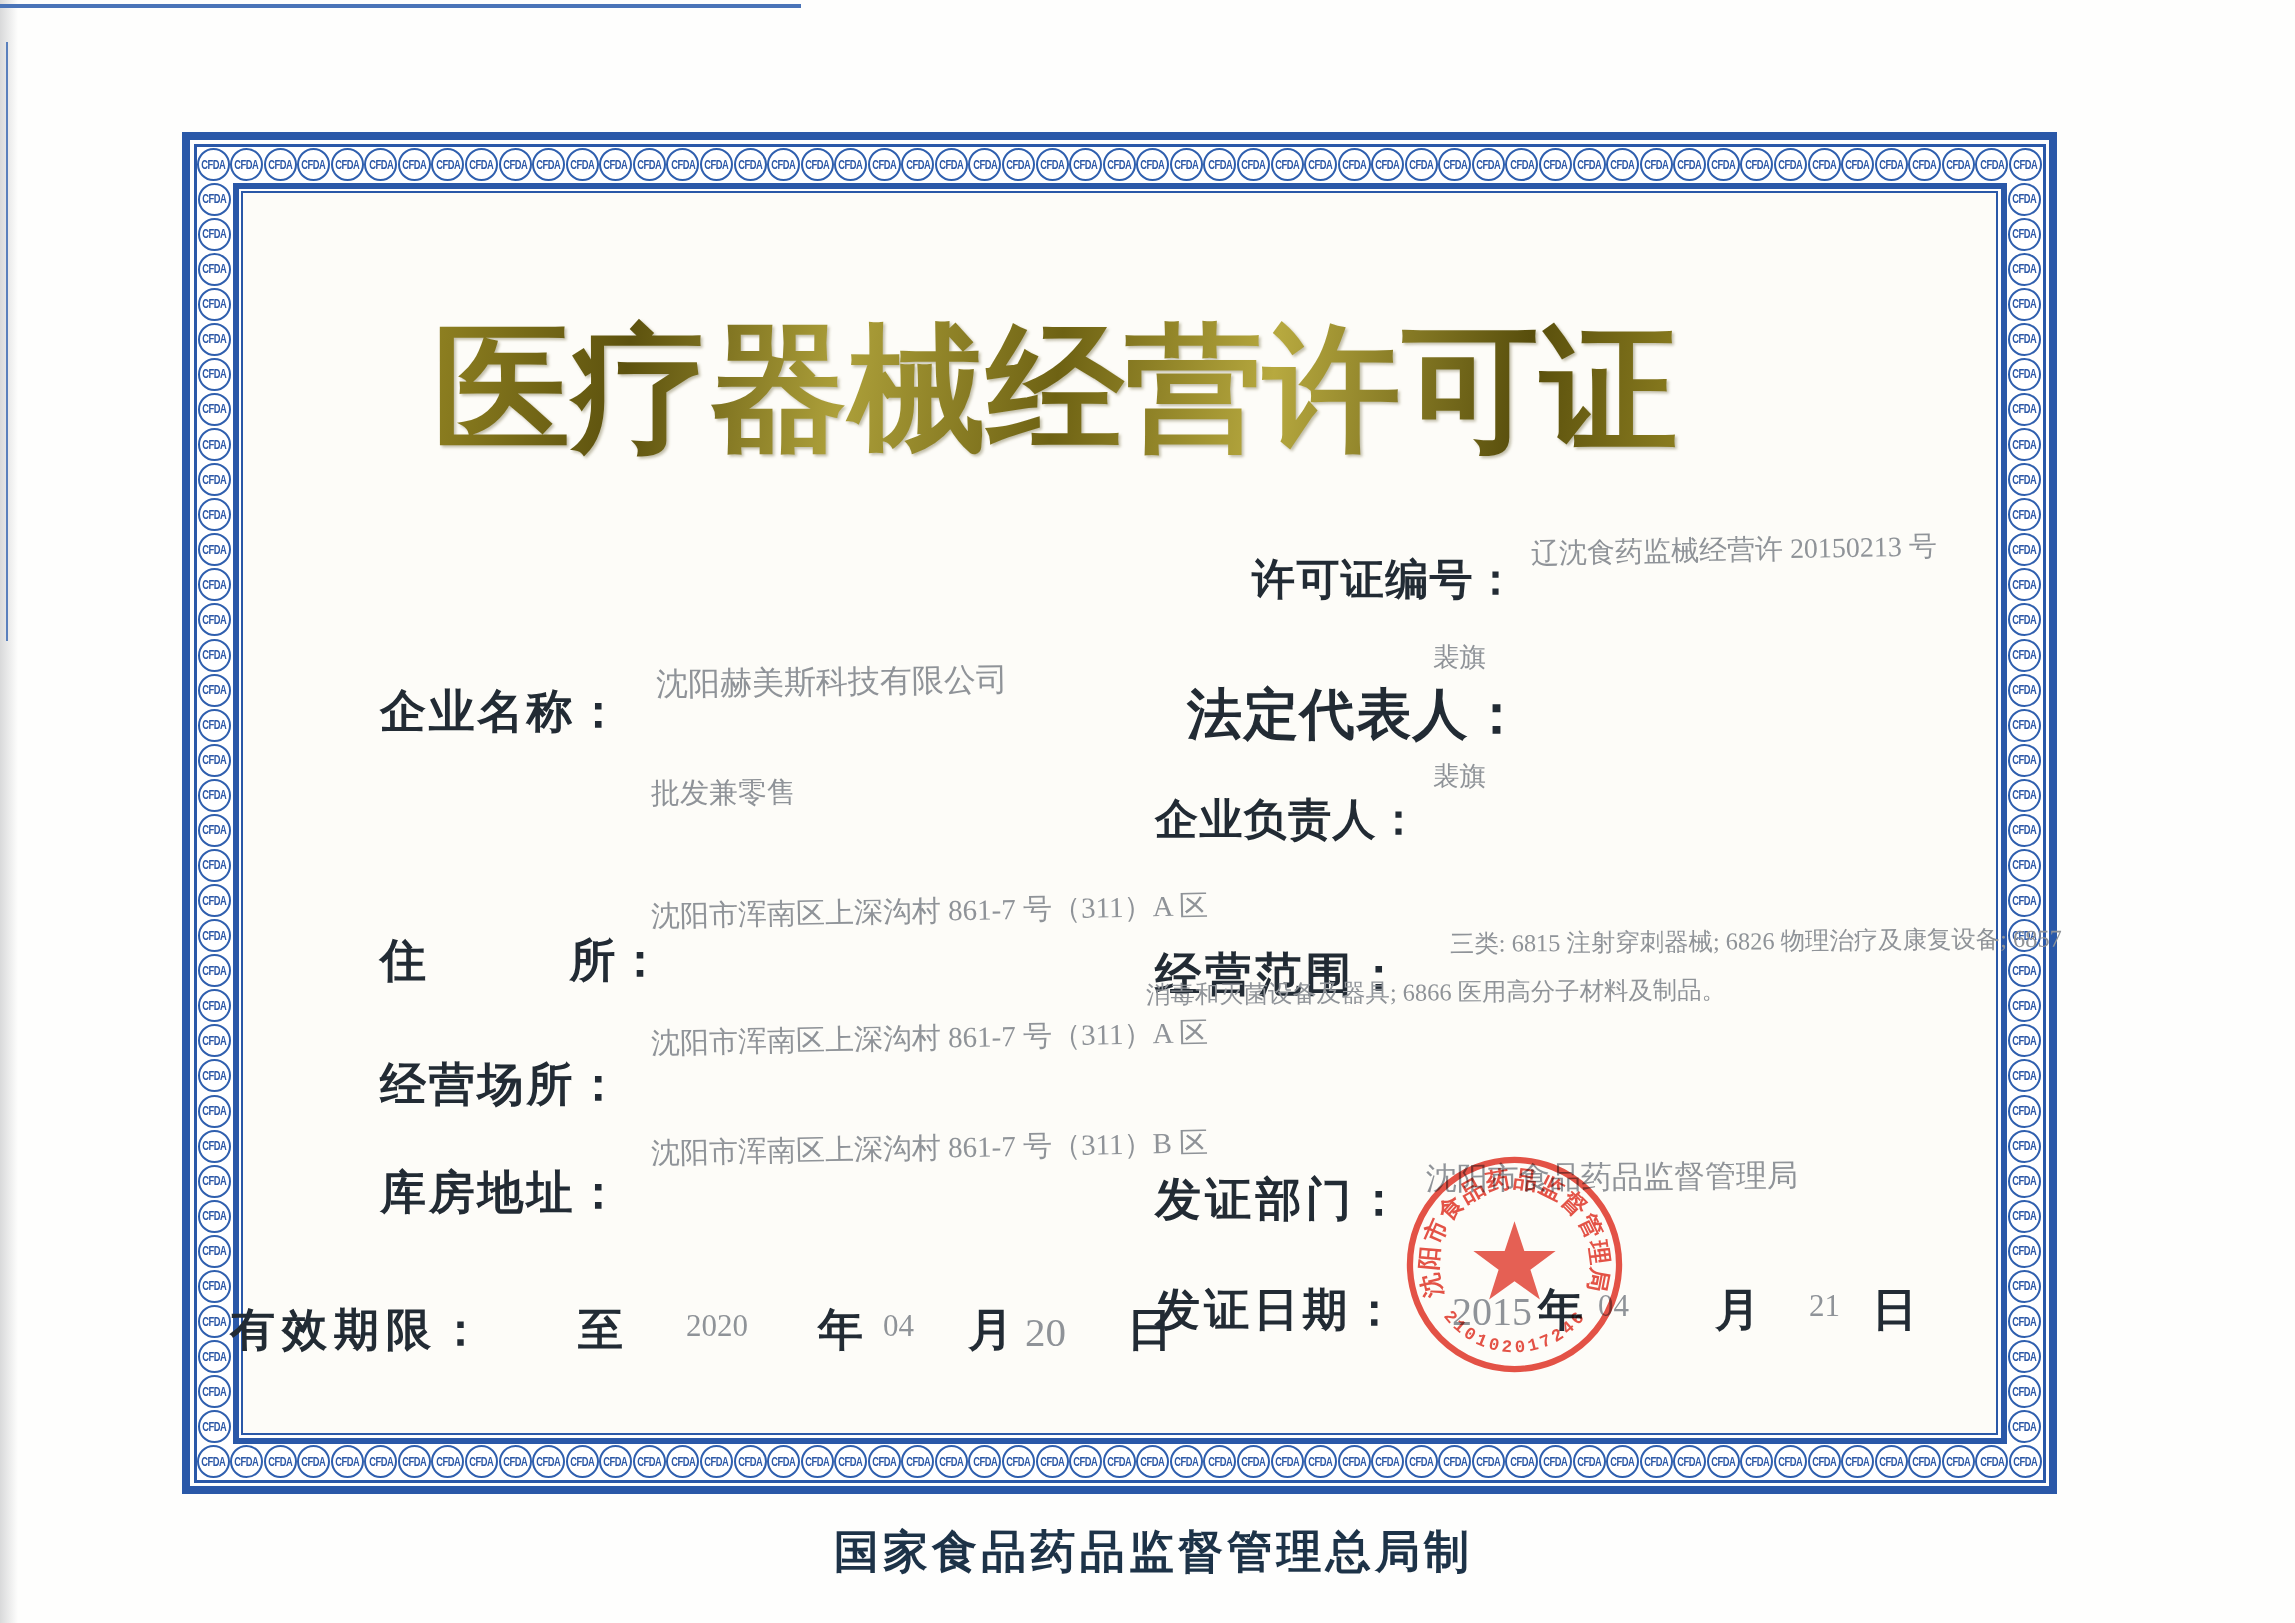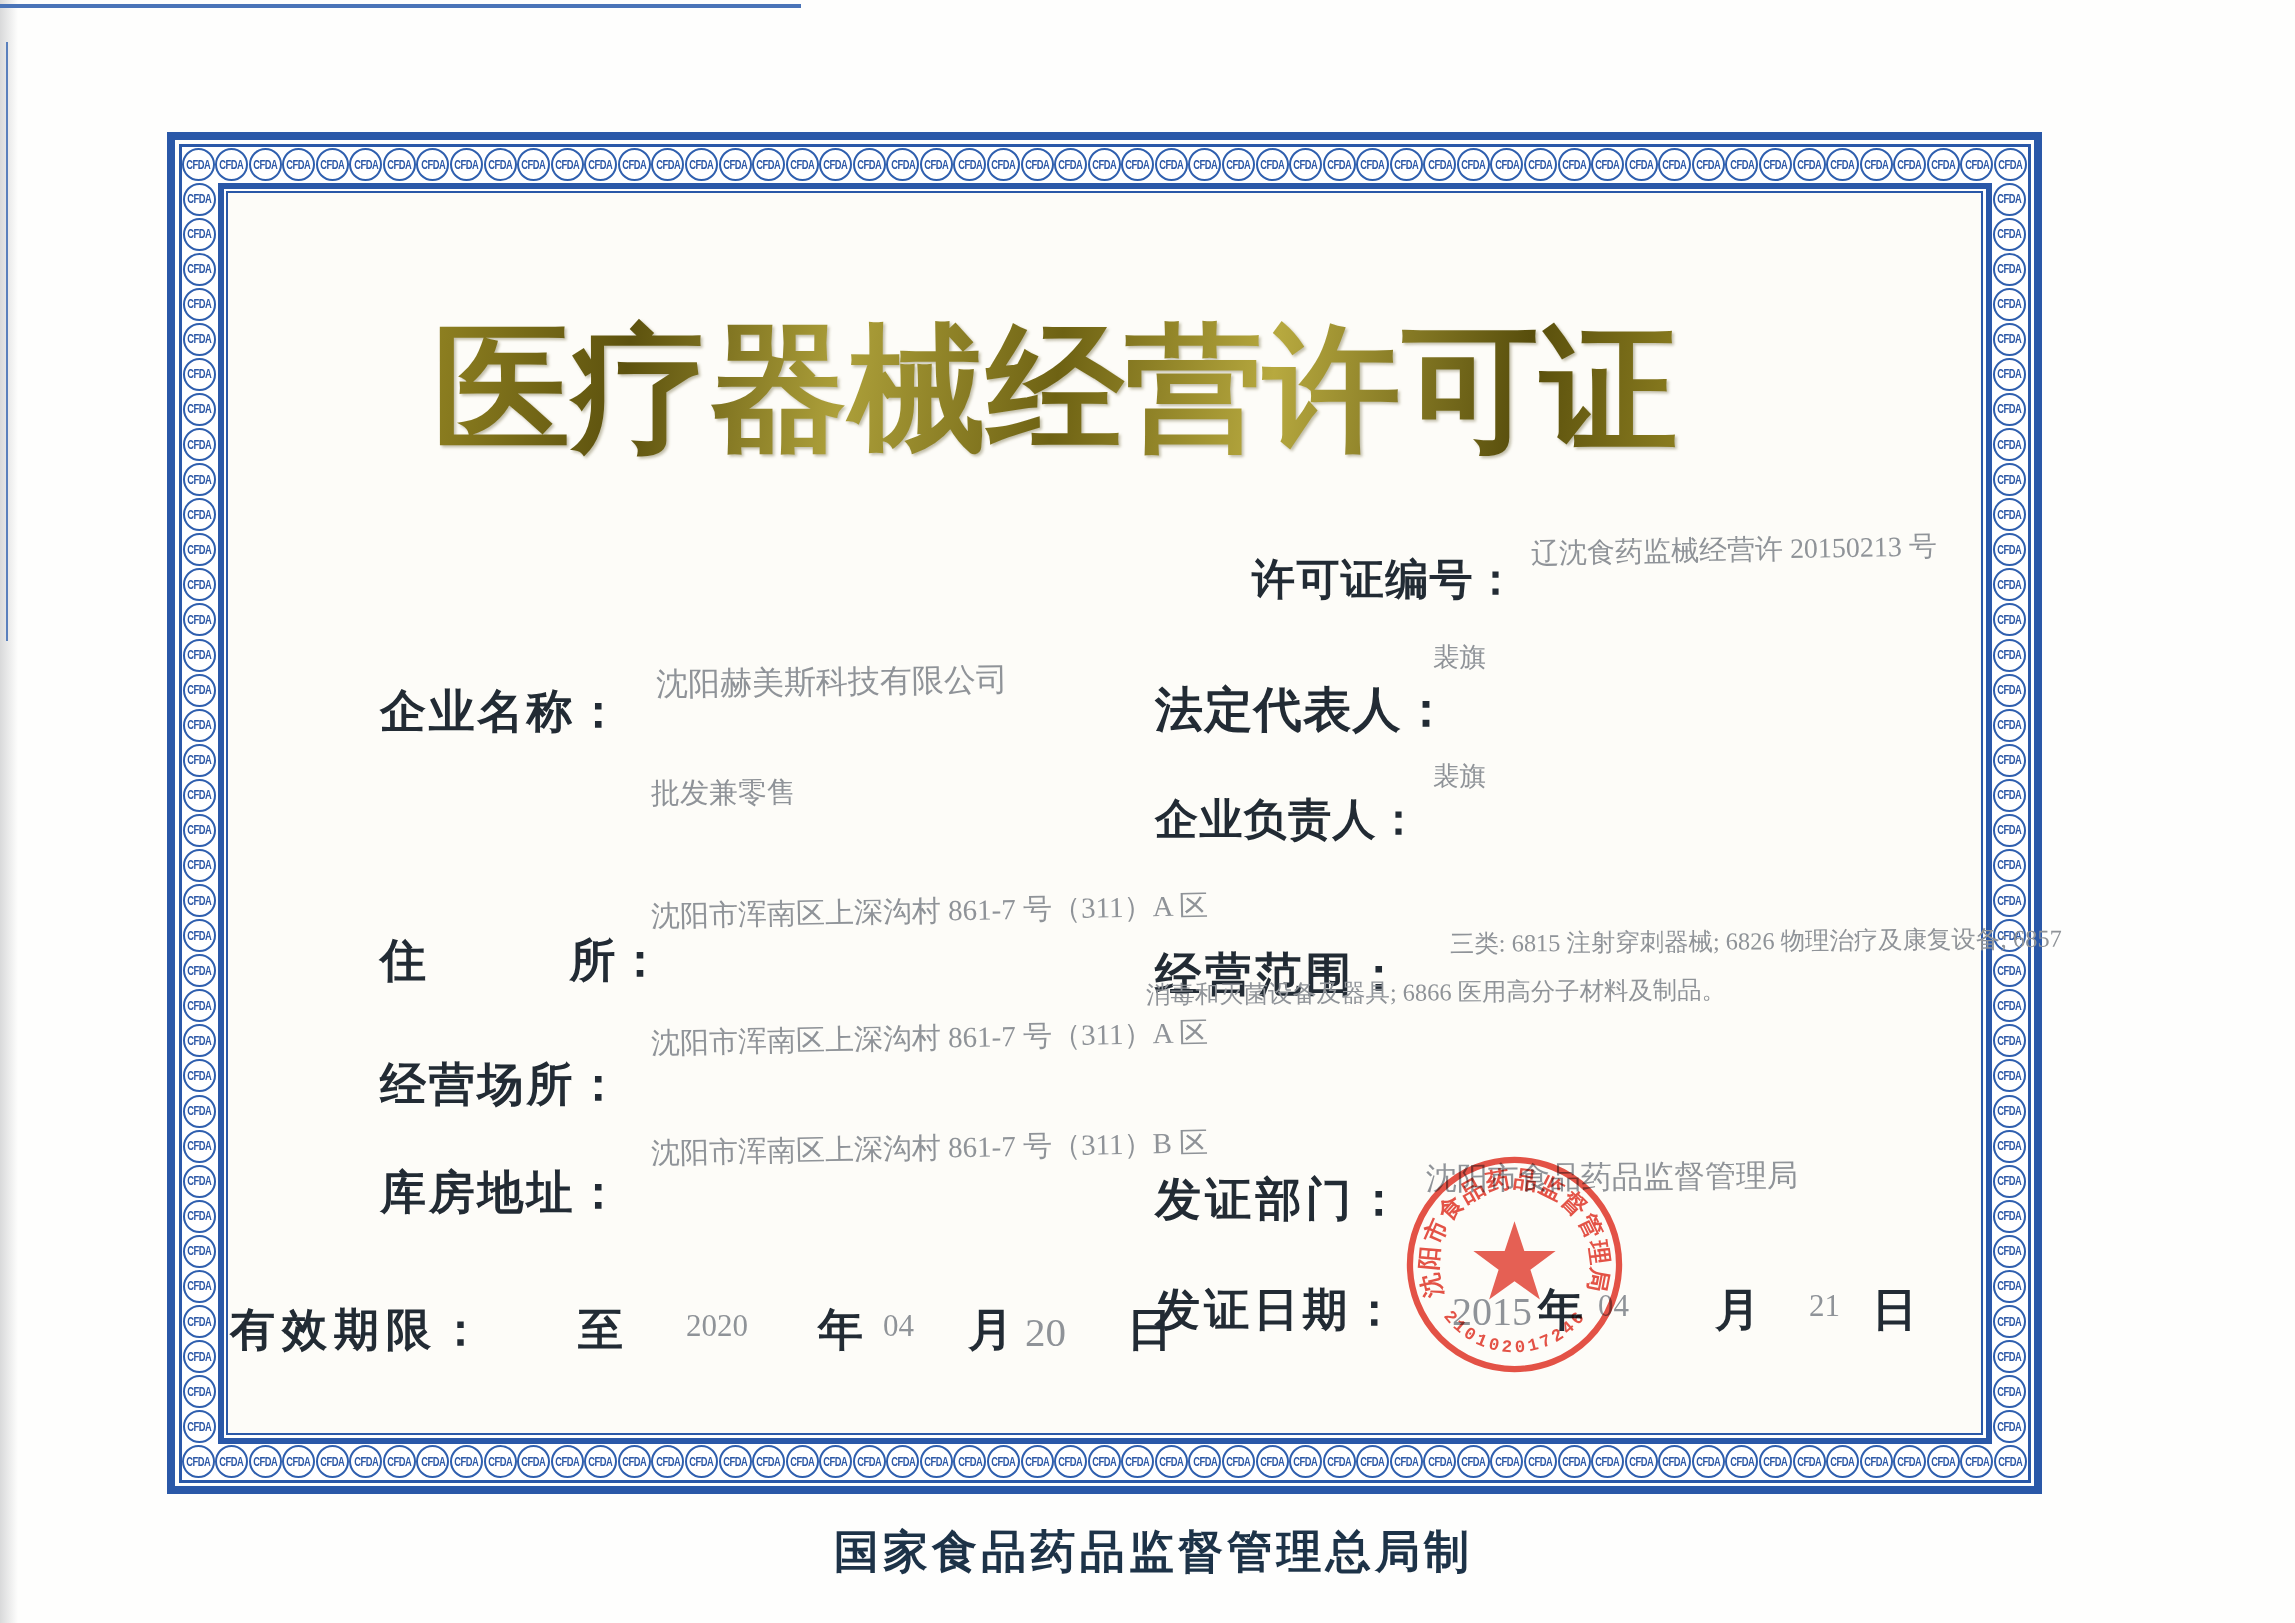--- a/index.html
+++ b/index.html
@@ -10,21 +10,21 @@
 
   .canvas { position: absolute; inset: 0; background: #fefefd; }
 
   
   .edge-shade { position: absolute; left: 0; top: 0; width: 18px; height: 100%;
     background: linear-gradient(90deg, rgba(120,122,128,.28), rgba(255,255,255,0)); }
   .artifact-top { position: absolute; left: 0; top: 4.2px; width: 801px; height: 3.5px; background: #4a74b8; }
   .artifact-left { position: absolute; left: 5.6px; top: 42px; width: 2.8px; height: 599px; background: #5a80bd; }
 
   
-  .f1 { position: absolute; left: 167px; top: 132px; width: 1875px; height: 1362px;
+  .f1 { position: absolute; left: 182px; top: 132px; width: 1875px; height: 1362px;
         border: 8.4px solid var(--b); }
   .f2 { position: absolute; inset: 3.5px; border: 3.5px solid var(--b); }
   .band { position: absolute; inset: 0; background: #fff; }
   .strip { position: absolute; display: flex; justify-content: space-between; align-items: center; }
   .strip-top    { left: 0; right: 0; top: 0;    height: 36px; flex-direction: row; }
   .strip-bottom { left: 0; right: 0; bottom: 0; height: 36px; flex-direction: row; }
   .strip-left   { left: 0;  top: 36px; bottom: 36px; width: 36px; flex-direction: column; }
   .strip-right  { right: 0; top: 36px; bottom: 36px; width: 36px; flex-direction: column; }
   .medallion { width: 33px; height: 33px; border: 2.1px solid #2f5fae; border-radius: 50%;
     display: flex; align-items: center; justify-content: center; flex: 0 0 auto; background: #fff; }
@@ -652,21 +652,21 @@
 
     <div class="lbl" style="left:230px;top:1300px;font-size:45px;letter-spacing:7px;">有效期限：</div>
     <div class="lbl" style="left:578px;top:1300px;font-size:45px;">至</div>
     <div class="val" style="left:686px;top:1308px;font-size:31px;">2020</div>
     <div class="lbl" style="left:818px;top:1300px;font-size:45px;">年</div>
     <div class="val" style="left:883px;top:1308px;font-size:31px;">04</div>
     <div class="lbl" style="left:968px;top:1300px;font-size:45px;">月</div>
     <div class="val" style="left:1025px;top:1308px;font-size:41px;">20</div>
     <div class="lbl" style="left:1127px;top:1300px;font-size:45px;">日</div>
 
-    <div class="lbl" style="left:1155px;top:678px;font-size:48px;letter-spacing:1.4px;">法定代表人：</div>
+    <div class="lbl" style="left:1187px;top:678px;font-size:55px;letter-spacing:1.4px;">法定代表人：</div>
     <div class="val" style="left:1433px;top:639px;font-size:26.5px;">裴旗</div>
 
     <div class="lbl" style="left:1155px;top:791px;font-size:43px;letter-spacing:1.4px;">企业负责人：</div>
     <div class="val" style="left:1433px;top:758px;font-size:26.5px;">裴旗</div>
 
     <div class="lbl" style="left:1155px;top:944px;font-size:46px;letter-spacing:4.2px;">经营范围：</div>
     <div class="val tilt-05" style="left:1450px;top:928px;font-size:24.4px;">三类: 6815 注射穿刺器械; 6826 物理治疗及康复设备; 6857</div>
     <div class="val tilt-05" style="left:1146px;top:979px;font-size:24.4px;">消毒和灭菌设备及器具; 6866 医用高分子材料及制品。</div>
 
     <div class="lbl" style="left:1155px;top:1169px;font-size:46px;letter-spacing:4.2px;">发证部门：</div>

